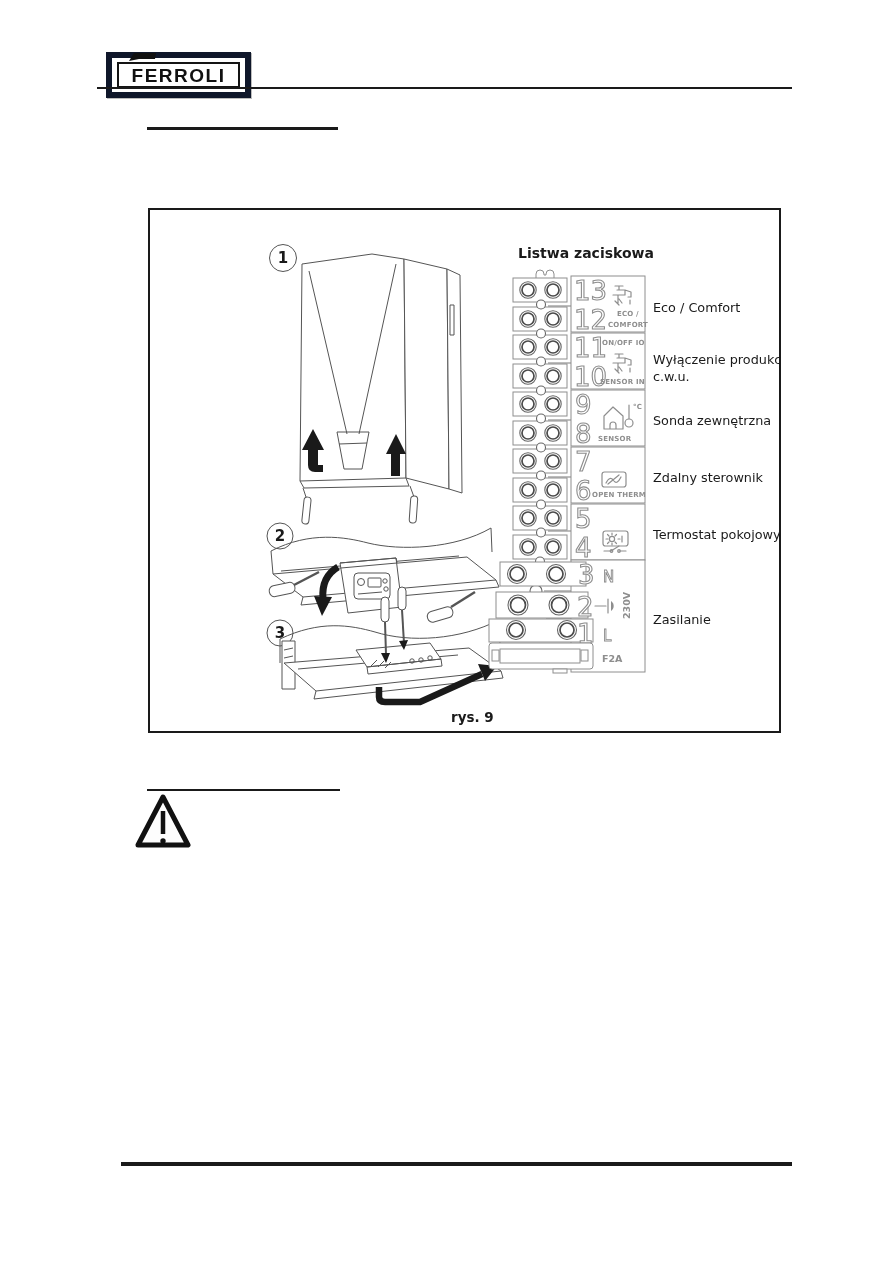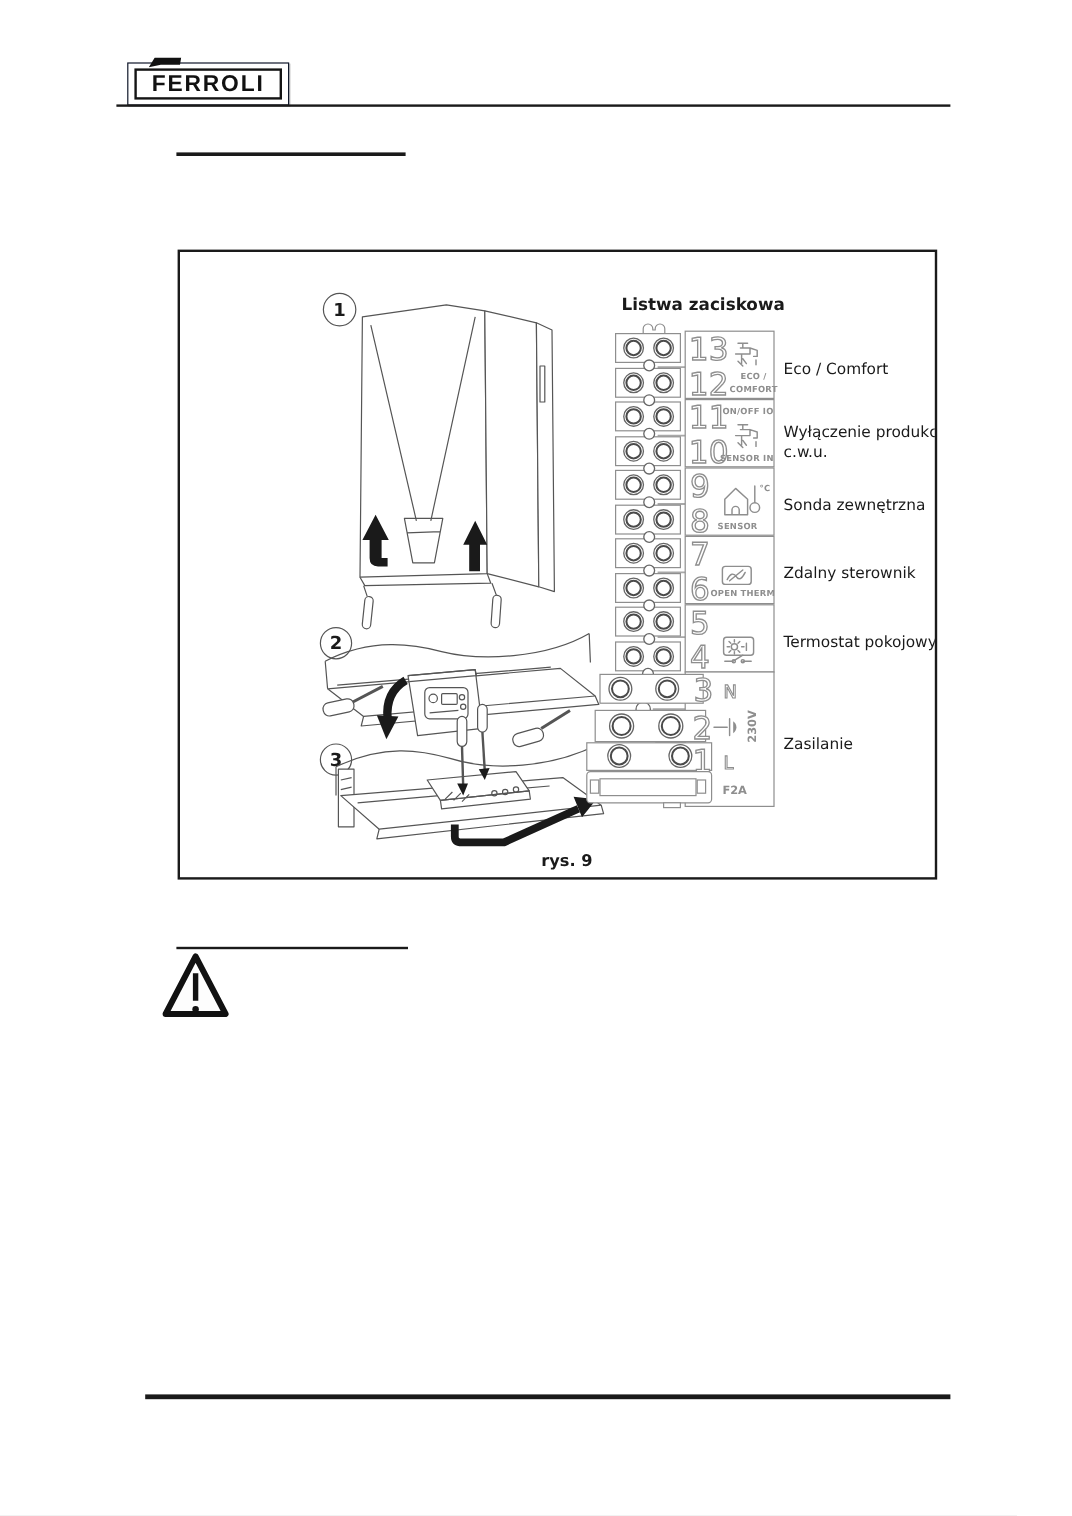--- a/index.html
+++ b/index.html
@@ -2,21 +2,21 @@
 <html><head>
 <meta charset="utf-8">
 <style>
   html,body{margin:0;padding:0;background:#e8e8e8;}
   .page{position:relative;width:893px;height:1263px;background:#ffffff;overflow:hidden;
         font-family:"Liberation Sans",sans-serif;}
   .abs{position:absolute;}
   .rule{position:absolute;background:#1a1a1a;}
   
   .logo-outer{position:absolute;left:106px;top:52px;width:133px;height:34px;
-              border:1px solid #0f172a;background:#fff;box-shadow:1px 1px 0 #bdbdbd;}
+              border:6px solid #0f172a;background:#fff;box-shadow:1px 1px 0 #bdbdbd;}
   .logo-inner{position:absolute;left:5px;top:4px;right:5px;bottom:4px;border:2px solid #141414;
               display:flex;align-items:center;justify-content:center;}
   .logo-text{font-weight:bold;font-size:19px;letter-spacing:1.5px;color:#111;line-height:1;}
   .logo-flag{position:absolute;left:17px;top:-5px;}
   
   .figure-box{position:absolute;left:148px;top:208px;width:629px;height:521px;border:2px solid #1a1a1a;background:#fff;}
   
   text{font-family:"DejaVu Sans","Liberation Sans",sans-serif;}
   .t-title{font-size:14px;font-weight:bold;fill:#1a1a1a;}
   .t-caption{font-size:13.5px;font-weight:bold;fill:#1a1a1a;}

